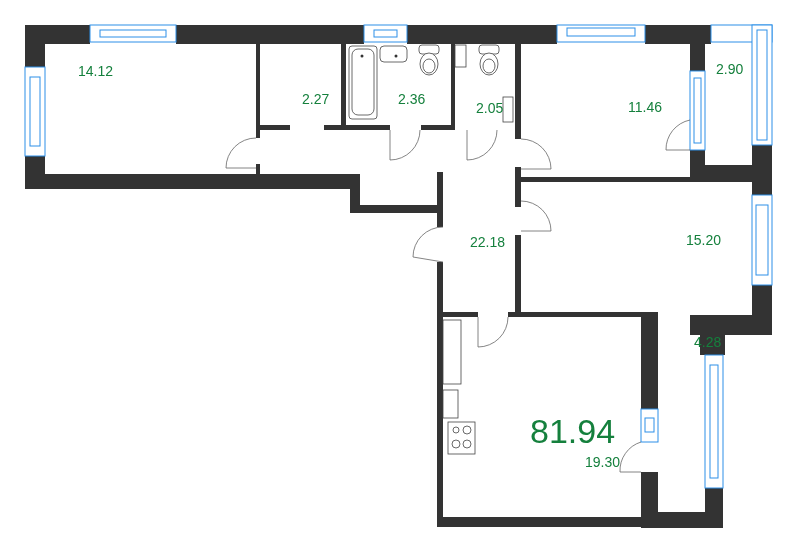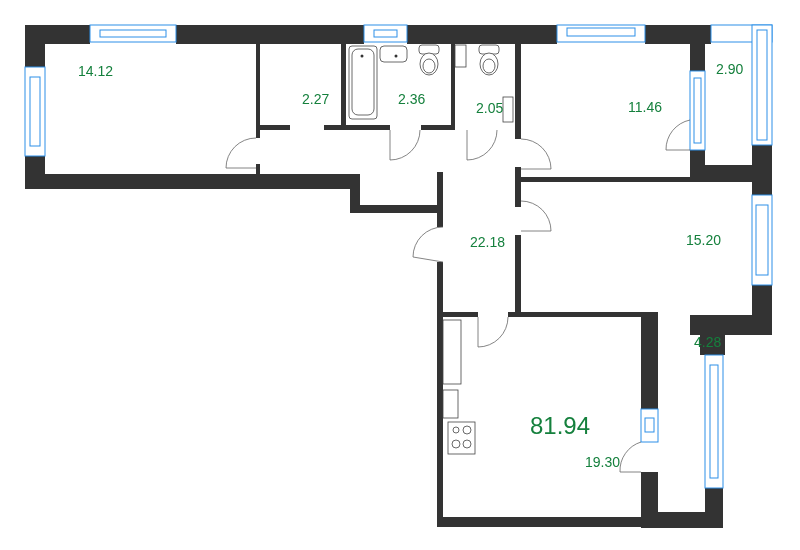--- a/index.html
+++ b/index.html
@@ -3,21 +3,21 @@
 <meta charset="utf-8">
 <style>
   html, body { margin: 0; padding: 0; background: #ffffff; }
   body { width: 800px; height: 550px; overflow: hidden; position: relative; font-family: "Liberation Sans", sans-serif; }
   svg { position: absolute; left: 0; top: 0; }
   .wall { fill: #333333; }
   .win { fill: #ffffff; stroke: #2d8fe8; stroke-width: 1; }
   .door { fill: none; stroke: #666666; stroke-width: 0.8; }
   .fix { fill: #ffffff; stroke: #444444; stroke-width: 0.8; }
   .lbl { position: absolute; color: #15803d; font-size: 14px; white-space: nowrap; }
-  .lbl.total { font-size: 24px; }
+  .lbl.total { font-size: 34px; }
 </style>
 </head>
 <body>
 
 <svg width="800" height="550" viewBox="0 0 800 550">
 
   <g>
 
     <rect class="wall" x="25" y="25" width="65" height="19"></rect>
     <rect class="wall" x="176" y="25" width="188" height="19"></rect>

